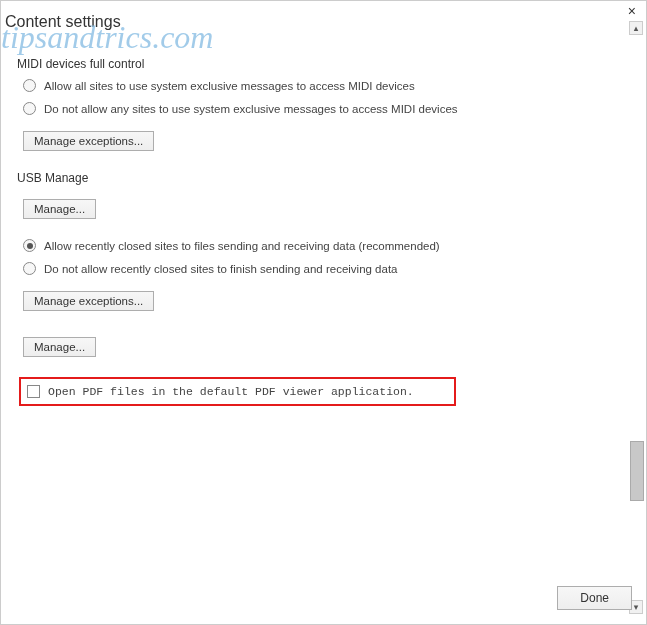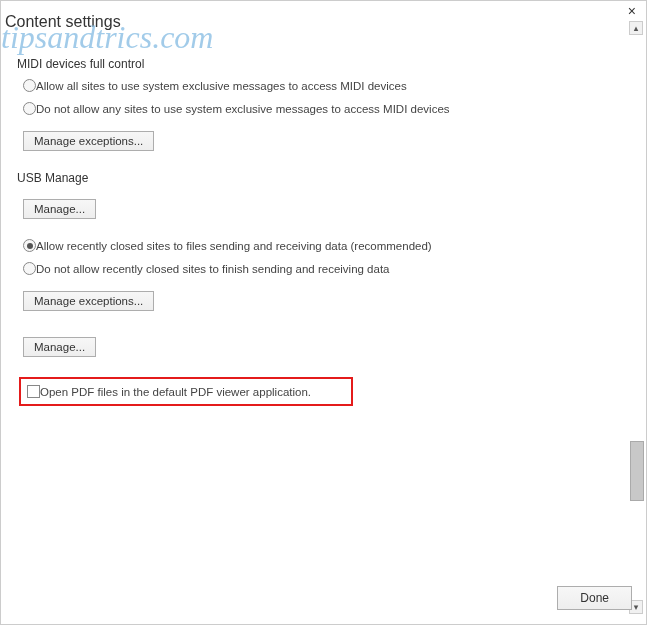--- a/index.html
+++ b/index.html
@@ -82,21 +82,21 @@
     margin: 18px 0 18px 16px;
   }
   .section-heading {
     font-size: 12px;
     color: #333;
     margin: 14px 0 8px 0;
   }
   .radio-row, .check-row {
     display: flex;
     align-items: center;
-    gap: 0;
+    gap: 8px;
     margin: 6px 0 10px 6px;
     font-size: 11.5px;
     color: #444;
   }
   .radio {
     width: 13px; height: 13px;
     border-radius: 50%;
     border: 1px solid #888;
     background: #f7f7f7;
     position: relative;
@@ -134,21 +134,21 @@
     bottom: 12px;
     padding: 4px 22px;
     font-size: 12px;
   }
   .highlight-box {
     border: 2.5px solid #e41b1b;
     display: inline-block;
     padding: 6px 40px 6px 4px;
     margin-left: 2px;
   }
-  .highlight-box .check-row { margin: 0 0 0 2px; }
+  .highlight-box .check-row { margin: 0 0 0 2px; font-family: Liberation Mono, monospace; }
 </style>
 </head>
 <body>
 
 <div class="outer">
 
   <div class="close-x">×</div>
 
   <div class="scroll-track">
     <div class="scroll-arrow">▴</div>

